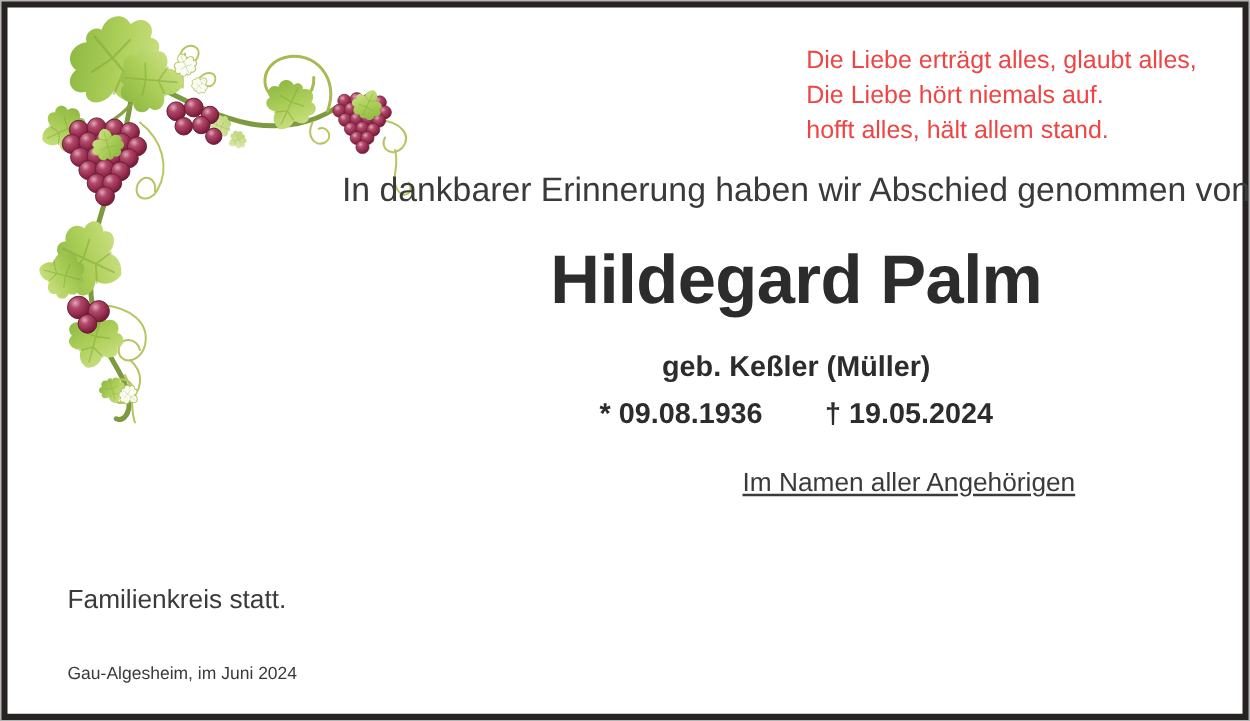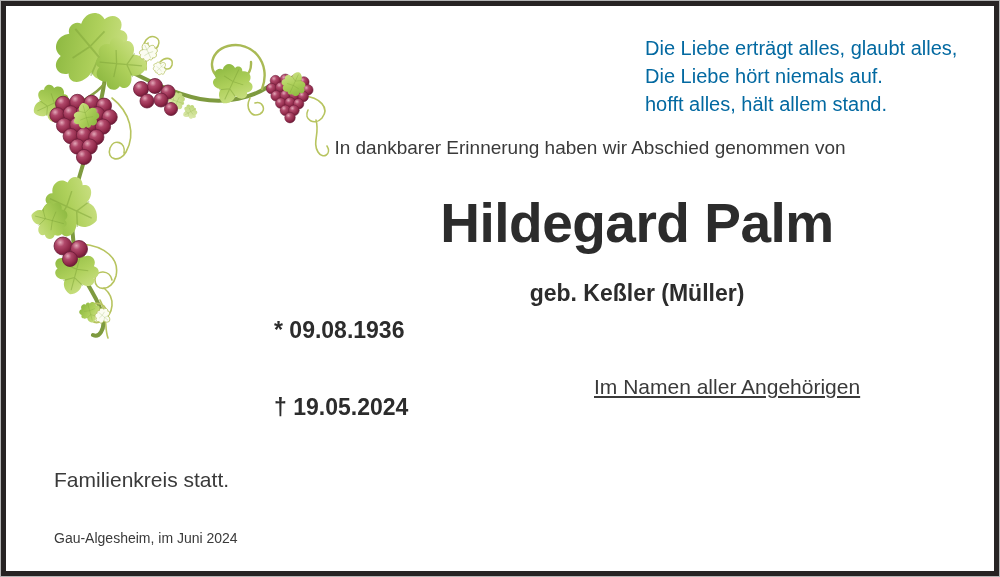--- a/index.html
+++ b/index.html
@@ -6,36 +6,36 @@
   .page {
     position:relative; width:1000px; height:577px; background:#ffffff;
     font-family:"Liberation Sans", sans-serif; color:#3b3b3b; overflow:hidden;
   }
   .frame {
     position:absolute; inset:1px; border:5px solid #272323;
     outline:1px solid #b4b4b4; pointer-events:none;
   }
   .vine { position:absolute; left:0; top:0; }
 
-  .quote { position:absolute; left:645px; top:34px; font-size:20px; line-height:28px; color:#0369a1; }
-  .intro { position:absolute; left:180px; top:137px; width:820px; text-align:center; font-size:19px; color:#3a3a3a; }
+  .quote { position:absolute; left:645px; top:34px; font-size:20px; line-height:28px; color:#ef4444; }
+  .intro { position:absolute; left:180px; top:137px; width:820px; text-align:right; font-size:27px; color:#3a3a3a; }
 
   .name {
     position:absolute; left:274px; top:192px; width:726px; margin:0;
     text-align:center; font-size:55px; font-weight:bold; letter-spacing:-0.5px;
     color:#2c2c2c; line-height:62px;
   }
   .maiden {
     position:absolute; left:274px; top:280px; width:726px; text-align:center;
     font-size:23px; font-weight:bold; color:#2c2c2c;
   }
   .dates {
     position:absolute; left:274px; top:317px; width:726px;
     display:flex; justify-content:center; gap:50px;
-    font-size:23px; font-weight:bold; color:#2c2c2c;flex-direction:column;
+    font-size:23px; font-weight:bold; color:#2c2c2c;
   }
   .behalf { position:absolute; left:594px; top:375px; font-size:21px; color:#3a3a3a;text-decoration:underline; }
   .signer { position:absolute; left:594px; top:407px; font-size:21px; font-weight:bold; color:#2c2c2c; }
 
   .closing { position:absolute; left:54px; top:464px; font-size:21px; line-height:32.5px; color:#3a3a3a; }
   .dateline { position:absolute; left:54px; top:530px; font-size:14px; color:#3a3a3a; }
 
   
   .stem    { stroke:#7e9a3f; stroke-width:4;   fill:none; stroke-linecap:round; }
   .stem2   { stroke:#88a246; stroke-width:2.5; fill:none; stroke-linecap:round; }

